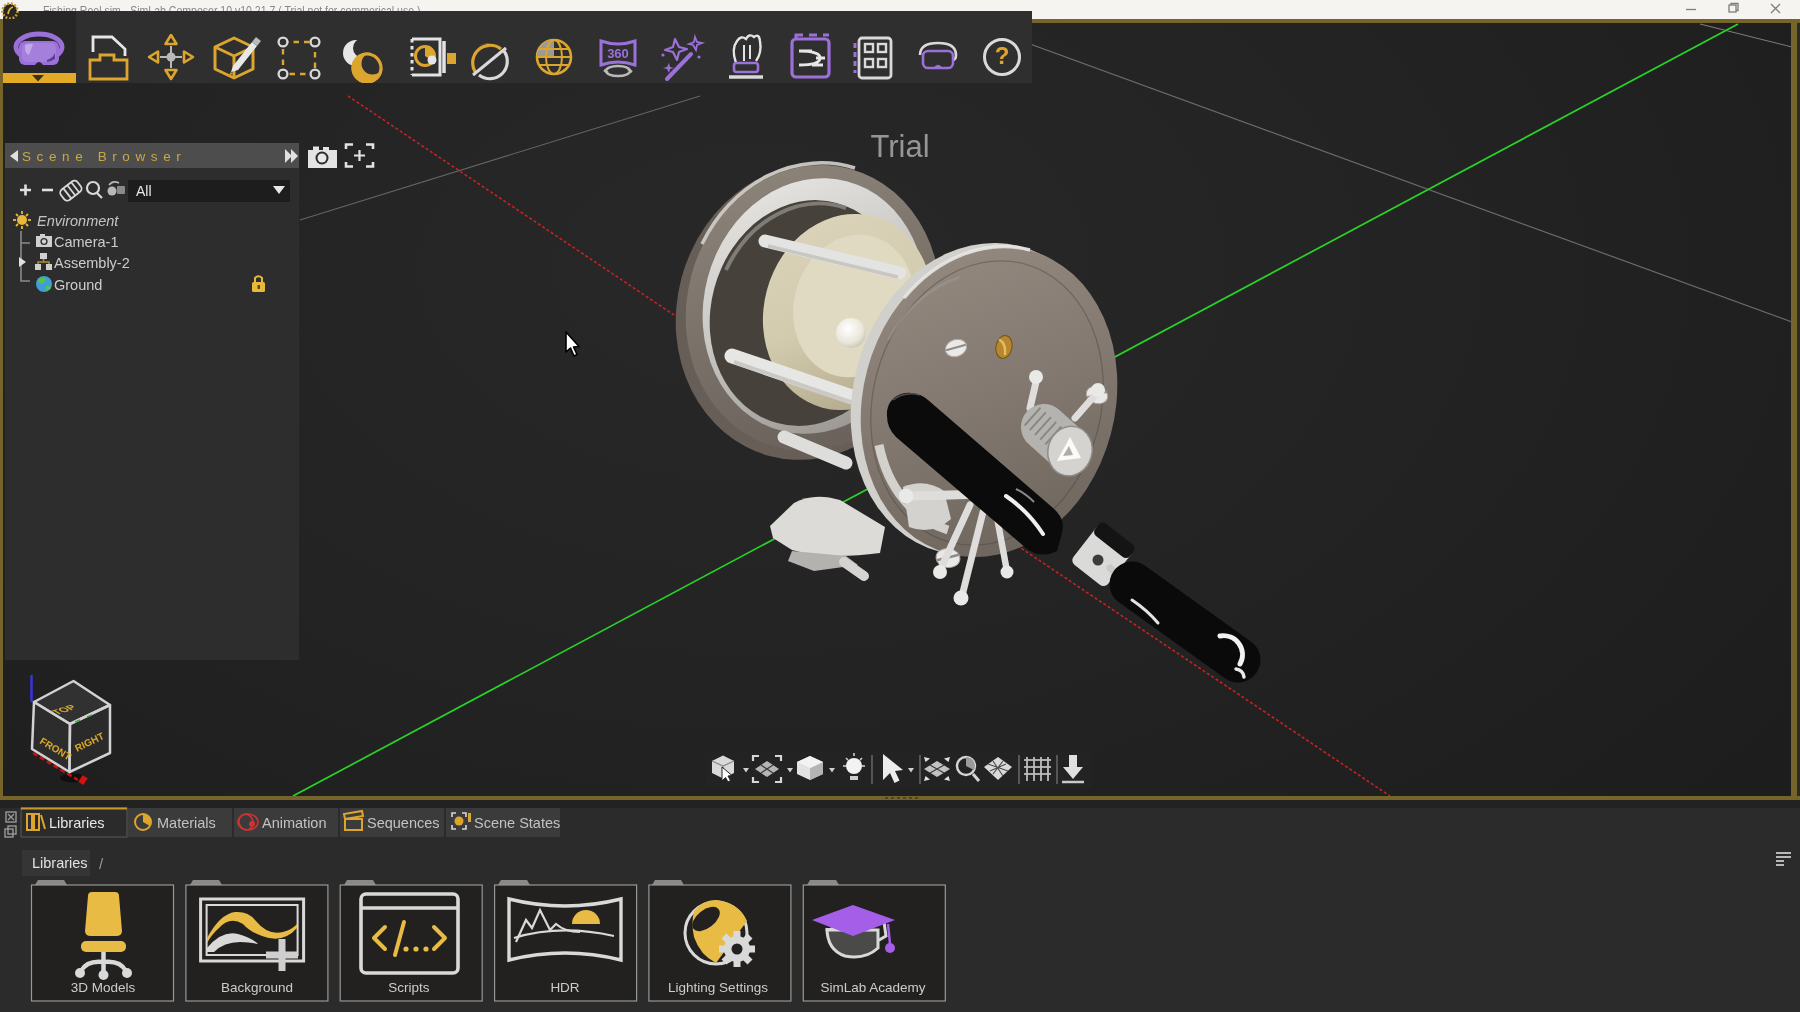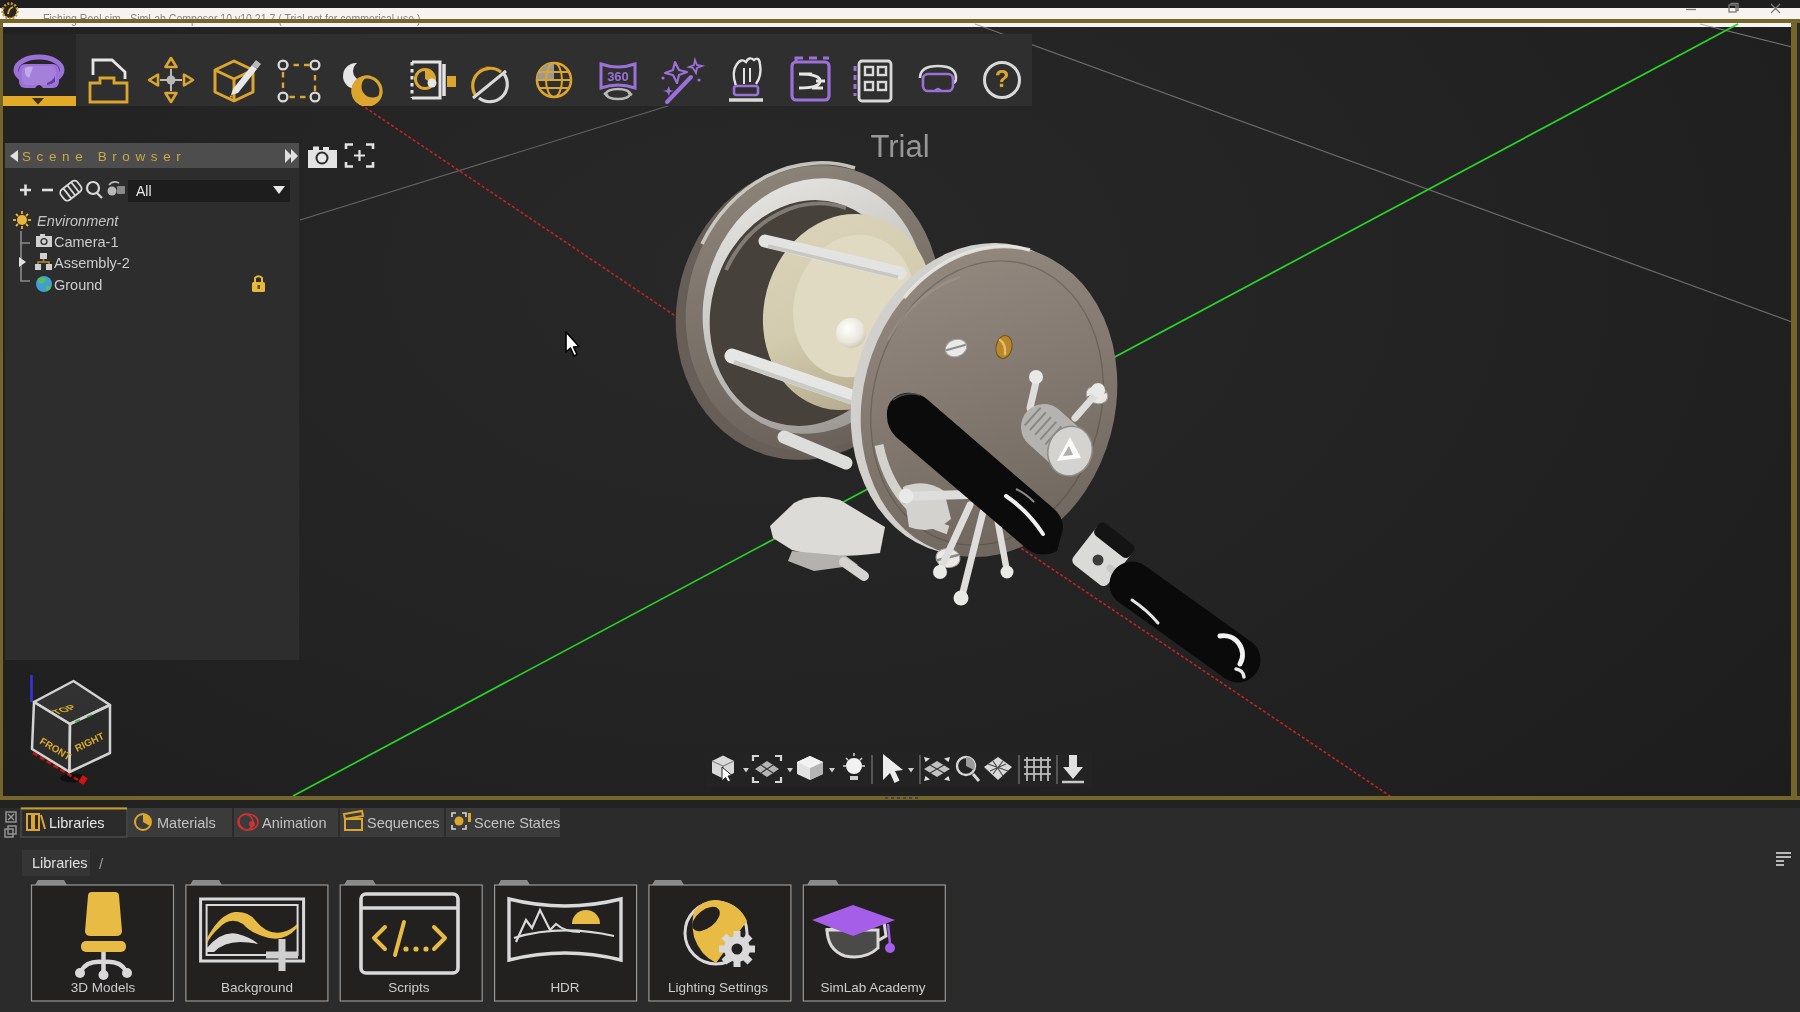--- a/index.html
+++ b/index.html
@@ -1,25 +1,25 @@
 <!DOCTYPE html>
 <html><head>
 <meta charset="utf-8">
 <style>
   html,body{margin:0;padding:0;width:1800px;height:1012px;overflow:hidden;background:#1f1f1f;font-family:"Liberation Sans",sans-serif;}
   .abs{position:absolute;}
-  #titlebar{position:absolute;left:0;top:0;width:1800px;height:19px;background:#f5f4f1;margin-top:8px;}
+  #titlebar{position:absolute;left:0;top:0;width:1800px;height:19px;background:#f5f4f1;}
   #titletext{position:absolute;left:43px;top:2.5px;font-size:13px;color:#87878b;transform:scaleX(0.81);transform-origin:0 0;display:inline-block;white-space:nowrap;}
   #goldtop{position:absolute;left:0;top:19px;width:1800px;height:4px;background:#75652a;}
   #goldbottom{position:absolute;left:0;top:796px;width:1800px;height:4px;background:#75652a;}
   #viewport{position:absolute;left:0;top:23px;width:1800px;height:773px;background:radial-gradient(ellipse 1500px 950px at 42% 32%, #282828 0%, #232323 45%, #1b1b1b 100%);}
   #goldleft{position:absolute;left:0;top:23px;width:3px;height:773px;background:#75652a;}
   #goldright{position:absolute;left:1791px;top:23px;width:6px;height:773px;background:#75652a;}
   #rightsliver{position:absolute;left:1797px;top:23px;width:3px;height:773px;background:#2a2a2a;}
-  #toolbar{position:absolute;left:3px;top:34px;width:1029px;height:72px;background:#2f2f2f;}
+  #toolbar{position:absolute;left:3px;top:11px;width:1029px;height:72px;background:#2f2f2f;}
   #panel{position:absolute;left:5px;top:143px;width:294px;height:517px;background:#2d2d2d;text-decoration:underline;}
   #bottompanel{position:absolute;left:0;top:800px;width:1800px;height:212px;background:#4d7c0f;}
 </style>
 </head>
 <body>
 <div id="viewport"></div>
 <div id="titlebar">
     <span id="titletext">Fishing Reel.sim - SimLab Composer 10 v10.21.7 (  Trial not for commerical use )</span>
   </div>
 <div id="goldtop"></div>

